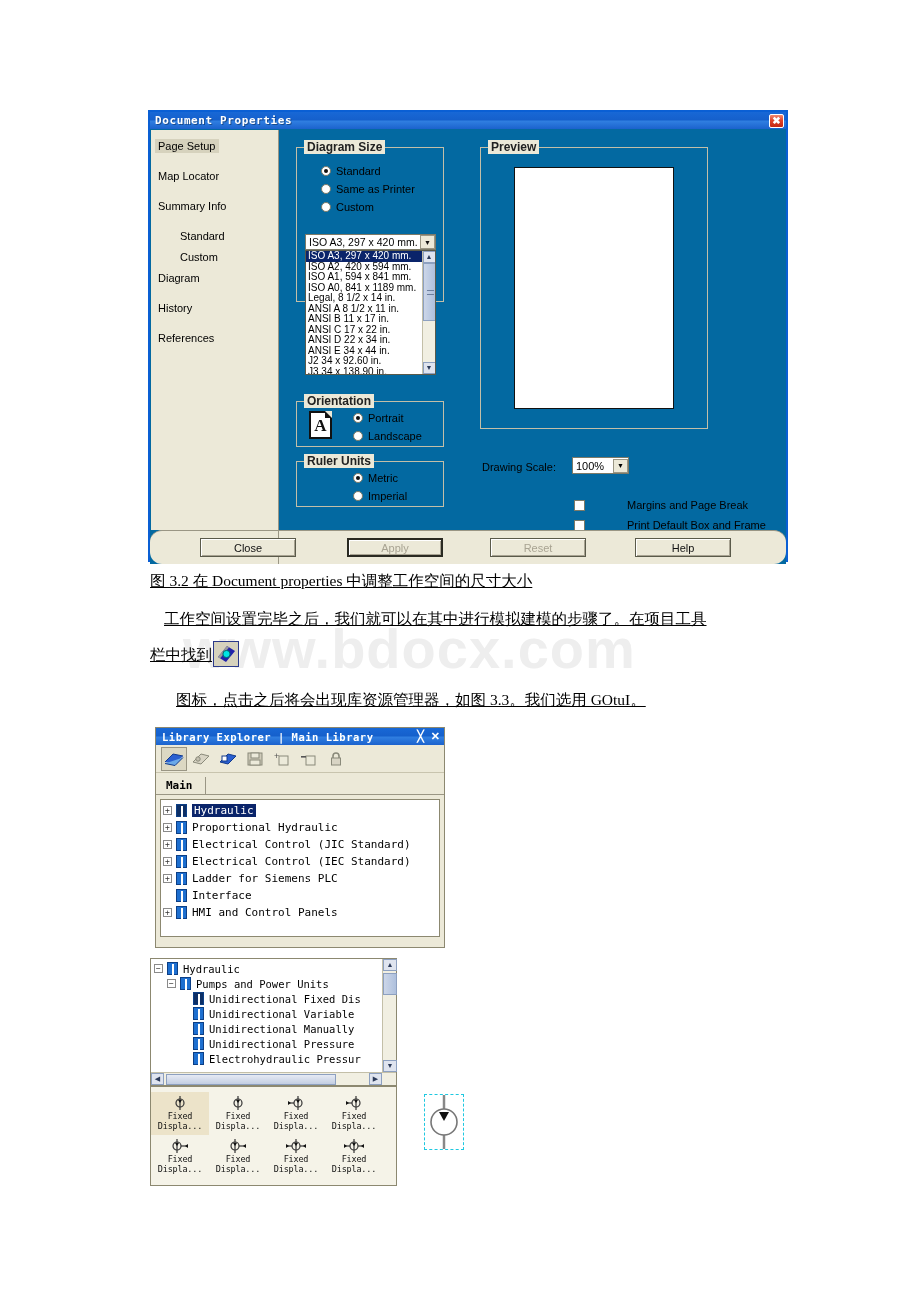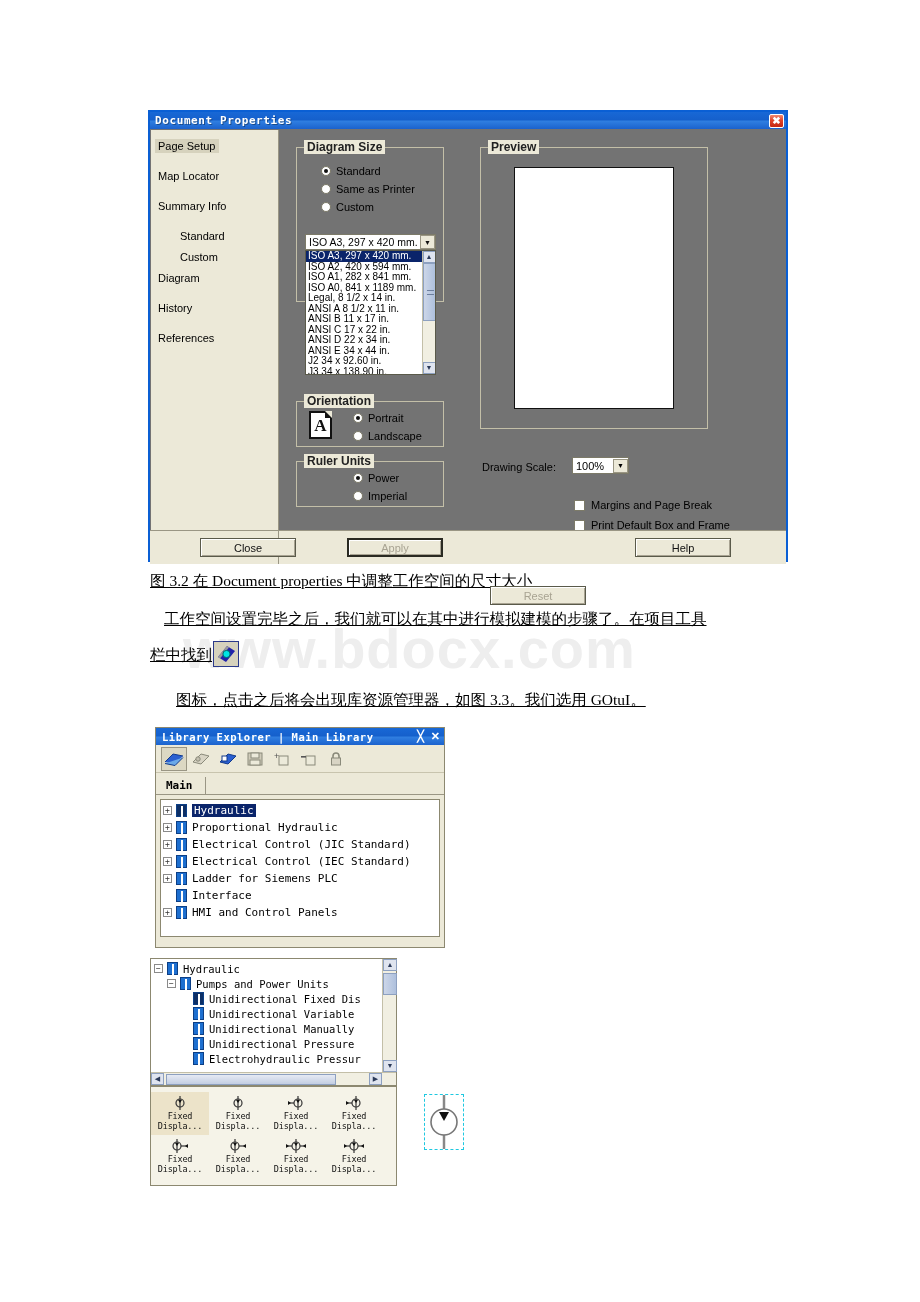--- a/index.html
+++ b/index.html
@@ -40,21 +40,21 @@
     font-size:11px; font-weight:bold; letter-spacing:.6px;
     text-shadow:1px 1px 0 rgba(0,0,0,.35);
   }
   .close-btn{
     width:15px; height:14px; border:1px solid #ffffff; border-radius:2px;
     background:linear-gradient(180deg,#f08a72 0%,#e0442a 45%,#c42713 100%);
     color:#fff; font-size:10px; font-weight:bold; line-height:12px;
     text-align:center; cursor:pointer;
   }
 
-  .dlg-body{ position:relative; height:435px; background:#737373; }
+  .dlg-body{ position:relative; height:435px; background:#0369a1; }
 
   
   .nav-pane{
     position:absolute; left:1px; top:1px; width:128px; height:400px;
     background:#ece9d8; border-right:1px solid #9a9684;
     padding:6px 0 0 4px;
   }
   .nav-item{
     font-size:11px; color:#000; padding:1px 3px; margin-bottom:13px;
     display:inline-block; white-space:nowrap; cursor:pointer;
@@ -143,44 +143,44 @@
     background:#fff; border:1px solid #111;
   }
 
   
   .scale-label{ position:absolute; left:332px; top:332px; font-size:11px; }
   .scale-combo{
     position:absolute; left:422px; top:328px; width:57px; height:17px;
     border:1px solid #7c7a68; background:#fff;
     display:flex; align-items:center; font-size:11px; padding-left:3px;
   }
-  .chk-row{ position:absolute; display:flex; align-items:center; font-size:11px; cursor:pointer; }
+  .chk-row{ position:absolute; display:flex; align-items:center; font-size:11px; cursor:pointer;gap:36px; }
   .chk{
     width:11px; height:11px; border:1px solid #7c7a68; background:#fff; margin-right:6px; flex:none;
   }
   #chk1{ left:424px; top:370px; }
   #chk2{ left:424px; top:390px;text-align:right; }
 
   
   .btnbar{
     position:absolute; left:0; bottom:0; width:100%; height:34px;
-    border-top:1px solid #9a9684; background:#ece9d8;
+    border-top:1px solid #9a9684; background:#ece9d8;border-radius:12px;
   }
   .btn{
     position:absolute; top:7px; height:19px;
     border:1px solid #5a5a4a; background:#ece9d8;
     font-size:11px; color:#111; cursor:pointer;
     display:flex; align-items:center; justify-content:center;
     box-shadow:inset 1px 1px 0 #fff, inset -1px -1px 0 #a8a392;
   }
   .btn.disabled{ color:#a8a392; cursor:default; }
   .btn.default{ border:2px solid #2a2a22; }
   #btn-close{ left:50px; width:96px; }
   #btn-apply{ left:197px; width:96px; }
-  #btn-reset{ left:340px; width:96px;margin-top:48px; }
+  #btn-reset{ left:340px; width:96px; }
   #btn-help{ left:485px; width:96px; }
   .btnbar-div{ position:absolute; left:128px; top:0; bottom:0; width:1px; background:#9a9684; }
 
   
   .doc-text{
     position:absolute; z-index:1;
     font-family:"Liberation Serif", serif; font-size:15.5px; color:#000;
     line-height:30px; white-space:nowrap;text-decoration:underline;
   }
   #p1{ left:150px; top:566px; }
@@ -350,21 +350,21 @@
 
     <div class="combo">
       <span>ISO A3, 297 x 420 mm.</span>
       <span class="arrow">▼</span>
     </div>
 
     <div class="listbox">
       <div class="items" id="paper-size-items">
           <div class="list-item sel">ISO A3, 297 x 420 mm.</div>
           <div class="list-item">ISO A2, 420 x 594 mm.</div>
-          <div class="list-item">ISO A1, 282 x 841 mm.</div>
+          <div class="list-item">ISO A1, 594 x 841 mm.</div>
           <div class="list-item">ISO A0, 841 x 1189 mm.</div>
           <div class="list-item">Legal, 8 1/2 x 14 in.</div>
           <div class="list-item">ANSI A 8 1/2 x 11 in.</div>
           <div class="list-item">ANSI B 11 x 17 in.</div>
           <div class="list-item">ANSI C 17 x 22 in.</div>
           <div class="list-item">ANSI D 22 x 34 in.</div>
           <div class="list-item">ANSI E 34 x 44 in.</div>
           <div class="list-item">J2   34 x  92.60 in.</div>
           <div class="list-item">J3   34 x 138.90 in.</div>
         </div>
@@ -389,21 +389,21 @@
       <div class="radio-row" style="position:absolute;left:48px;top:26px;">
         <span class="radio"></span>
         <span class="lbl">Landscape</span>
       </div>
     </div>
 
     <div class="group" id="grp-ruler">
       <span class="legend">Ruler Units</span>
       <div class="radio-row" style="position:absolute;left:48px;top:8px;">
         <span class="radio on"></span>
-        <span class="lbl">Power</span>
+        <span class="lbl">Metric</span>
       </div>
       <div class="radio-row" style="position:absolute;left:48px;top:26px;">
         <span class="radio"></span>
         <span class="lbl">Imperial</span>
       </div>
     </div>
 
     <div class="group" id="grp-preview">
       <span class="legend">Preview</span>
       <div class="preview-page"></div>

